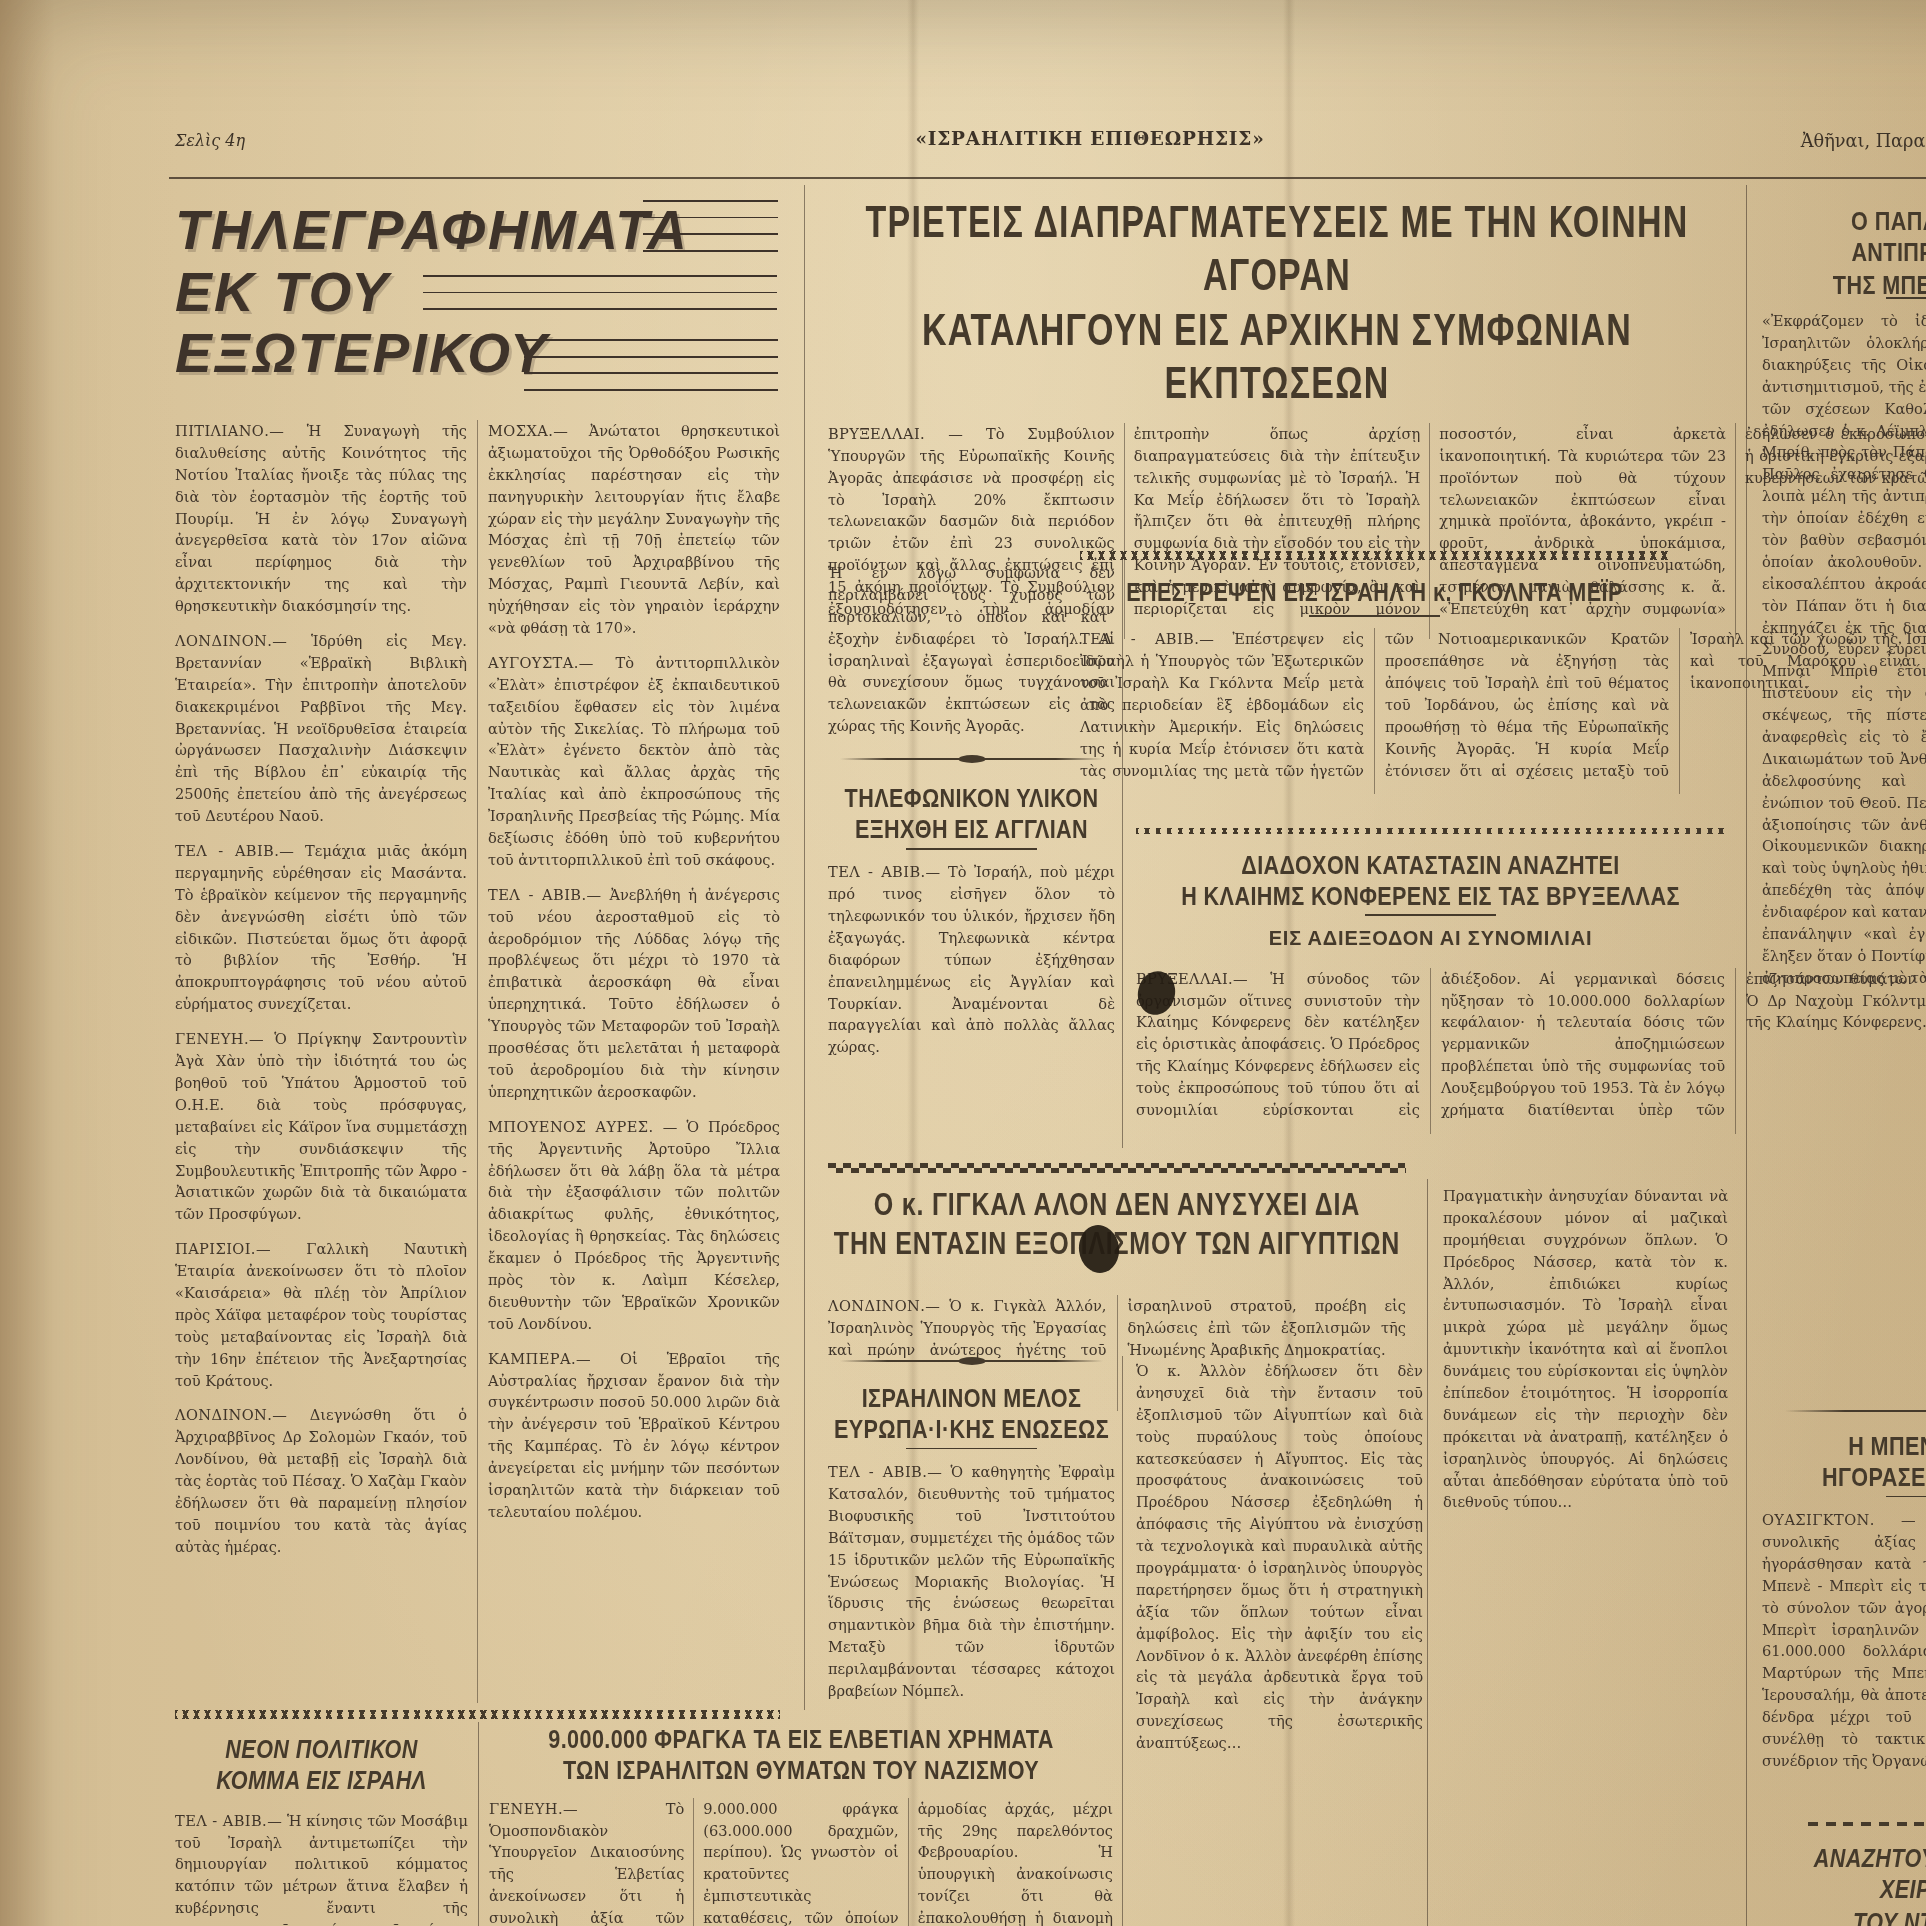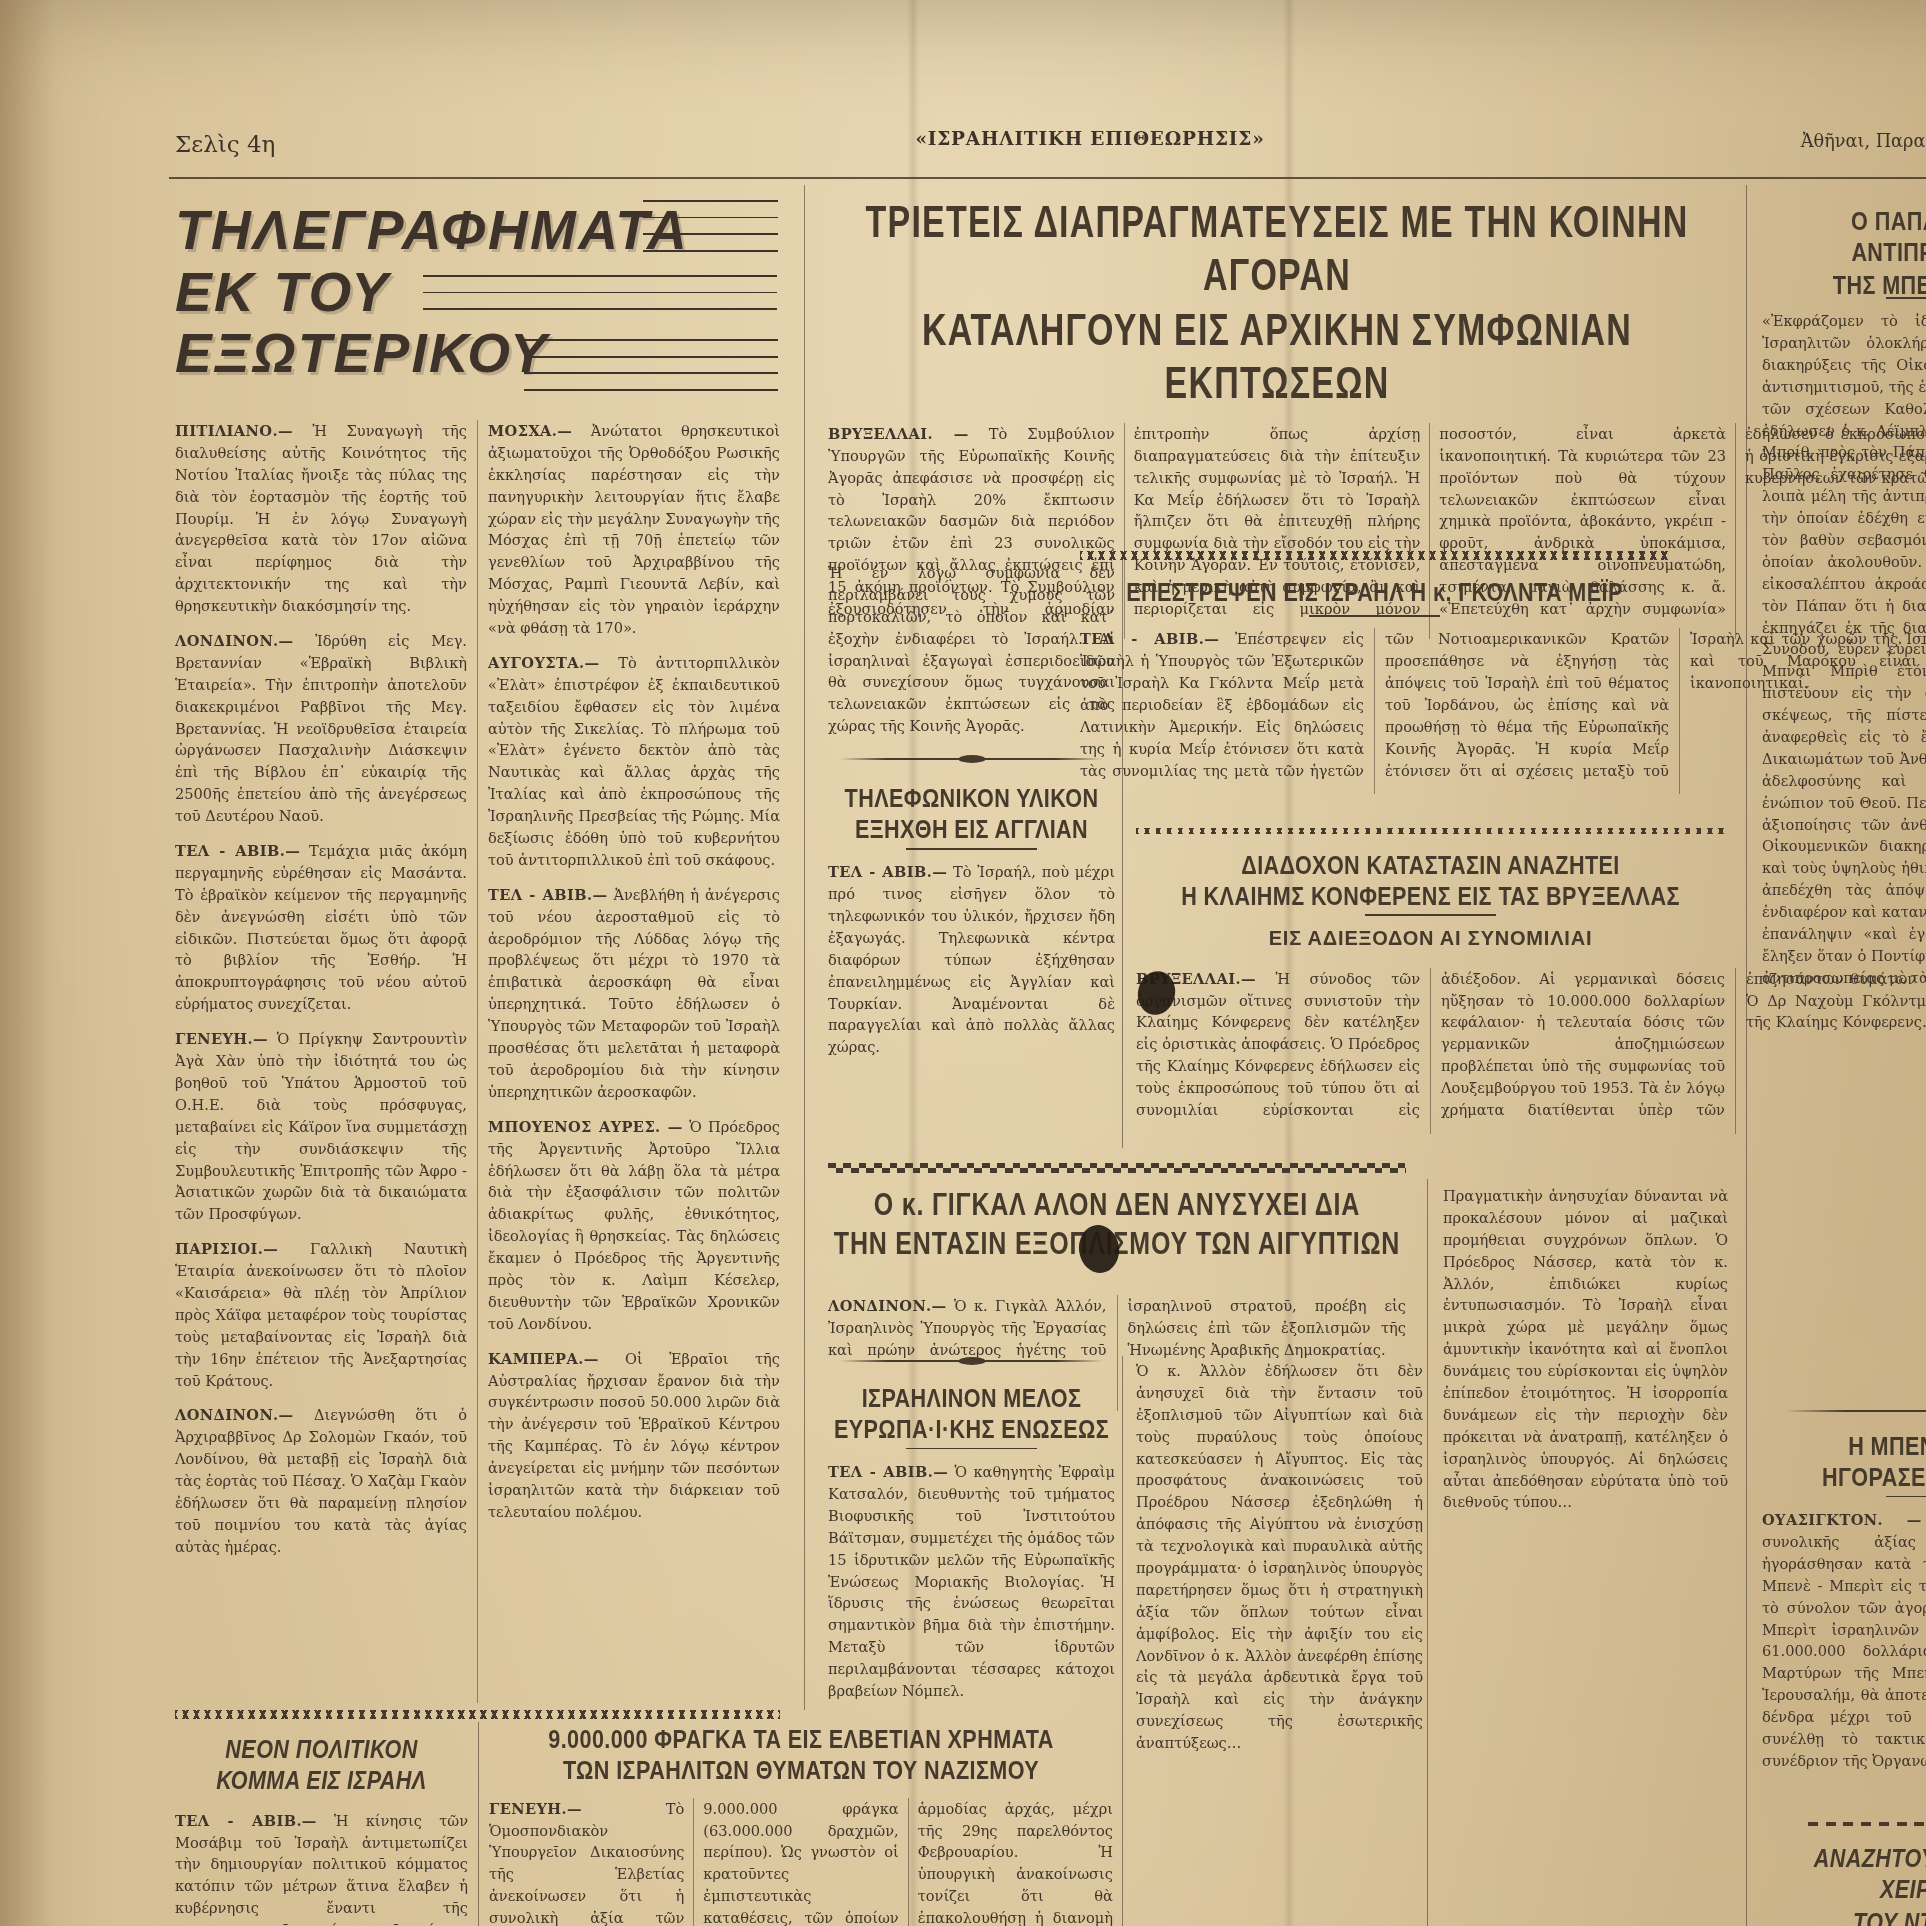--- a/index.html
+++ b/index.html
@@ -15,21 +15,21 @@
   }
   .page::after{content:"";position:absolute;inset:0;pointer-events:none;
     box-shadow:inset 0 0 100px rgba(75,56,32,.35);}
   .crease-v{position:absolute;top:0;height:100%;width:11.6px;
     background:linear-gradient(90deg,transparent,rgba(90,70,45,.15),transparent);}
   .blob{position:absolute;background:#241c12;border-radius:50%;opacity:.93;}
   .block{position:absolute;}
   .vrule{position:absolute;width:1.2px;background:rgba(62,50,38,.55);}
   .hrule{position:absolute;height:1.5px;background:rgba(62,50,38,.8);}
   .bodytext{font-size:14.6px;line-height:1.5;text-align:justify;color:#40352a;}
-  .bodytext .dl{font-weight:bold;letter-spacing:0.4px;}
+  .bodytext .dl{font-weight:normal;letter-spacing:0.4px;}
   .cols2{column-count:2;column-gap:21px;column-rule:1.2px solid rgba(62,50,38,.5);}
   .cols3{column-count:3;column-gap:19px;column-rule:1.2px solid rgba(62,50,38,.5);}
   .headline{font-family:"Liberation Sans",sans-serif;font-weight:700;text-align:center;
     color:#453a2b;line-height:1.22;}
   .h-xl{font-size:34px;letter-spacing:1.2px;transform:scaleY(1.3);transform-origin:50% 0;}
   .h-lg{font-size:25px;letter-spacing:0.8px;transform:scaleY(1.25);transform-origin:50% 0;}
   .h-md{font-size:21.6px;letter-spacing:0.4px;transform:scaleY(1.2);transform-origin:50% 0;}
   .h-it{font-style:italic;}
   .subhead{font-family:"Liberation Sans",sans-serif;font-weight:700;font-size:20px;
     color:#453a2b;text-align:center;letter-spacing:0.8px;}
@@ -38,21 +38,21 @@
     repeating-linear-gradient(115deg,#453a2b 0 2.7px,transparent 2.7px 10px),
     repeating-linear-gradient(65deg,#453a2b 0 2.7px,transparent 2.7px 10px);}
   .divider-check{height:10.8px;background:
     repeating-linear-gradient(90deg,#453a2b 0 7.7px,transparent 7.7px 15.4px),
     repeating-linear-gradient(90deg,transparent 0 7.7px,#453a2b 7.7px 15.4px);
     background-size:100% 5.4px;background-position:0 0,0 5.4px;background-repeat:repeat-x;}
   .divider-dash{height:3.5px;background:repeating-linear-gradient(90deg,#453a2b 0 10px,transparent 10px 17.7px);}
   .divider-taper{position:relative;height:2.3px;background:linear-gradient(90deg,transparent,#453a2b 18%,#453a2b 82%,transparent);margin:0 23px;}
   .divider-taper::after{content:"";position:absolute;left:50%;top:-2.7px;width:27px;height:7.7px;
     background:#453a2b;transform:translateX(-50%) rotate(0deg);border-radius:50%;}
-  .header-label{font-size:23px;}
+  .header-label{font-size:16px;font-style:italic;}
   .header-title{font-weight:bold;font-size:18.5px;letter-spacing:0.8px;text-align:center;}
   .header-date{font-size:17.7px;text-align:right;}
   .masthead-line{font-family:"Liberation Sans",sans-serif;font-style:italic;font-weight:800;
     font-size:55px;line-height:1.12;letter-spacing:2.3px;color:#3e332a;
     text-shadow:2.7px 2.7px 0 rgba(62,51,42,.22);}
   .mast-lines{position:absolute;background:repeating-linear-gradient(180deg,#3e332a 0 1.9px,transparent 1.9px 16.6px);}
   .tg{margin:0 0 13px 0;}
 </style>
 </head>
 <body>

